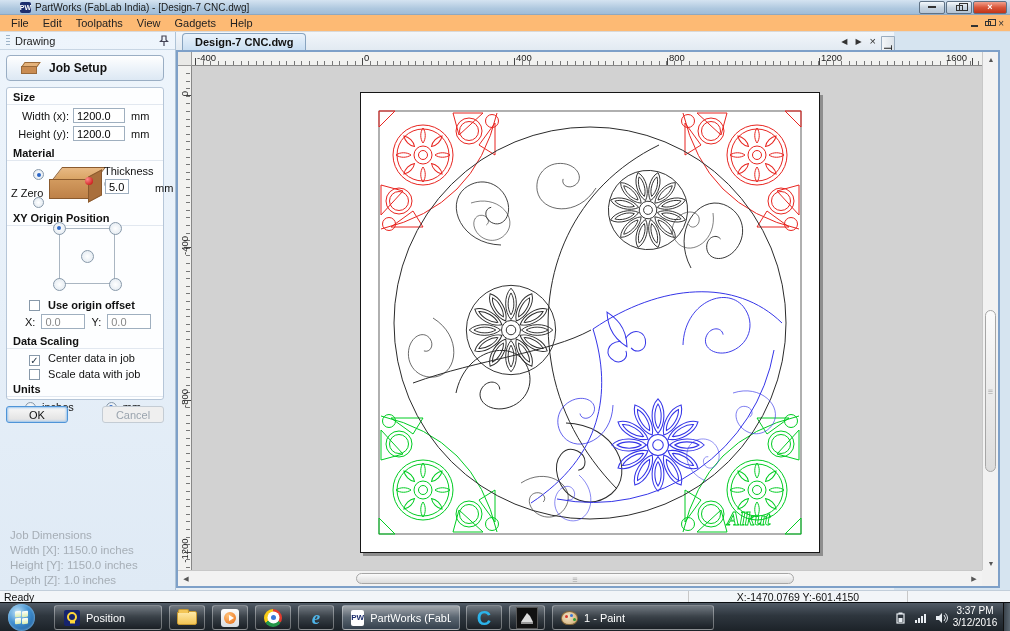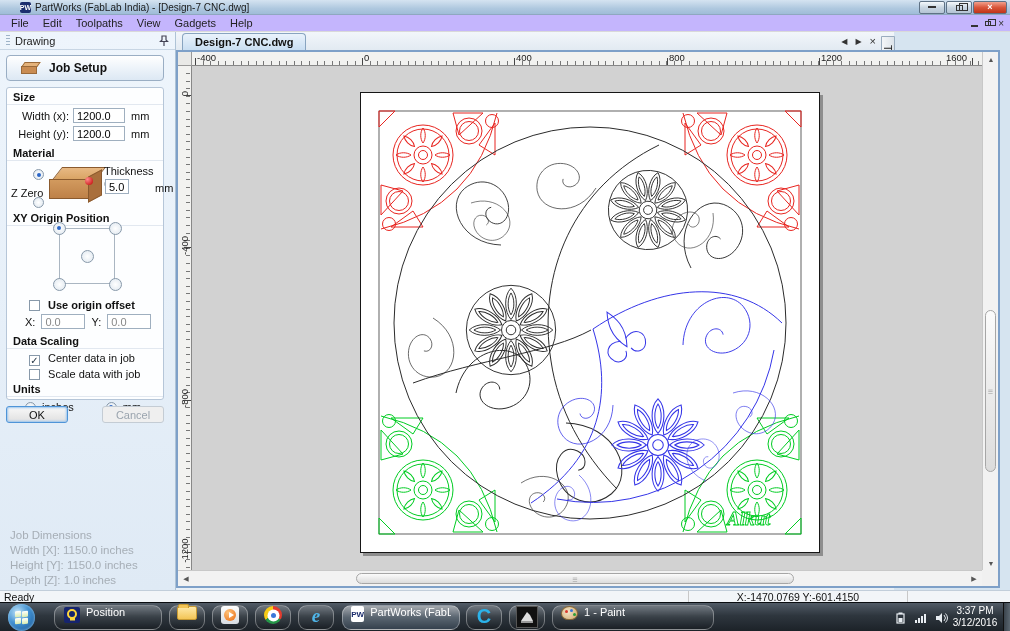--- a/index.html
+++ b/index.html
@@ -18,21 +18,21 @@
   .winbtns{position:absolute;right:3px;top:1px;display:flex;gap:1px;}
   .winbtn{width:26px;height:13px;border:1px solid #5f7285;border-radius:2px;
     background:linear-gradient(#F5F9FC,#C9D6E2 50%,#B4C4D4);display:flex;align-items:center;justify-content:center;
     font-size:9px;line-height:1;color:#333;}
   .winbtn.close{width:34px;background:linear-gradient(#F2A08C,#D9563A 50%,#C03418);color:#fff;font-weight:bold;}
   .minglyph{width:8px;height:3px;border-bottom:2px solid #333;margin-top:-3px;}
   .maxglyph{width:7px;height:6px;border:1px solid #333;position:relative;}
   .maxglyph:before{content:"";position:absolute;left:2px;top:-3px;width:7px;height:6px;border:1px solid #333;background:transparent;}
 
   
-  .menubar{position:absolute;left:0;top:15px;width:100%;height:17px;background:#c4b5fd;
+  .menubar{position:absolute;left:0;top:15px;width:100%;height:17px;background:#fdba74;
     border-bottom:1px solid #D9D9D9;display:flex;align-items:center;padding-left:4px;}
   .menu-item{padding:1px 7px;color:#222;cursor:default;}
   .childbtns{position:absolute;right:6px;top:0;height:17px;display:flex;align-items:center;gap:7px;color:#333;}
   .childbtn{font-size:10px;line-height:1;}
   .child-min{width:7px;height:2px;background:#333;margin-top:5px;}
   .child-restore{width:6px;height:5px;border:1px solid #333;position:relative;}
   .child-restore:before{content:"";position:absolute;left:2px;top:-3px;width:6px;height:5px;border:1px solid #333;}
 
   
   .panel{position:absolute;left:0;top:32px;width:176px;height:558px;
@@ -114,23 +114,23 @@
   .coords{position:absolute;left:688px;top:0;width:220px;text-align:center;font-size:10.5px;
     border-left:1px solid #C8C8C8;border-right:1px solid #C8C8C8;height:12px;}
 
   
   .taskbar{position:absolute;left:0;top:602px;width:100%;height:29px;
     background:linear-gradient(#515B66,#2E363E 45%,#1C2228);border-top:1px solid #0a0d10;display:flex;align-items:center;}
   .orb{position:absolute;left:8px;top:1px;width:27px;height:27px;border-radius:50%;
     background:radial-gradient(circle at 35% 30%,#BFE3F8,#3E8ED0 45%,#144A86);box-shadow:0 0 3px #9CD0F0 inset;}
   .orb .flag{position:absolute;left:7px;top:7px;width:13px;height:13px;display:grid;grid-template-columns:6px 6px;grid-template-rows:6px 6px;gap:1px;}
   .orb .flag i{background:linear-gradient(#fff,#D8ECB0);border-radius:1px;transform:skewY(-6deg);}
-  .taskbtn{height:25px;margin-left:6px;border:1px solid rgba(255,255,255,.35);border-radius:9px;
+  .taskbtn{height:25px;margin-left:6px;border:1px solid rgba(255,255,255,.35);border-radius:3px;
     background:linear-gradient(rgba(255,255,255,.22),rgba(255,255,255,.06) 50%,rgba(0,0,0,.12));
-    display:flex;gap:6px;padding:0 8px;color:#fff;font-size:11px;position:absolute;top:2px;}
+    display:flex;align-items:center;gap:6px;padding:0 8px;color:#fff;font-size:11px;position:absolute;top:2px;}
   .taskbtn.iconic{width:36px;justify-content:center;padding:0;}
   .taskbtn.active{background:linear-gradient(rgba(255,255,255,.5),rgba(210,230,250,.28) 50%,rgba(120,150,180,.25));}
   .ico16{width:17px;height:17px;display:flex;align-items:center;justify-content:center;flex:0 0 auto;}
   .folder-ico{width:20px;height:14px;background:linear-gradient(#FFE9A8,#F3C556);border:1px solid #C89A32;border-radius:2px;position:relative;}
   .folder-ico:before{content:"";position:absolute;left:0;top:-3px;width:9px;height:3px;background:#F3C556;border:1px solid #C89A32;border-bottom:none;border-radius:2px 2px 0 0;}
   .wmp-ico{width:18px;height:18px;border-radius:3px;background:linear-gradient(#FDFDFD,#D8DDE2);display:flex;align-items:center;justify-content:center;}
   .wmp-core{width:12px;height:12px;border-radius:50%;background:radial-gradient(circle at 35% 30%,#FFC27A,#E86A10);position:relative;}
   .wmp-core:after{content:"";position:absolute;left:4.5px;top:3px;border-left:5px solid #fff;border-top:3px solid transparent;border-bottom:3px solid transparent;}
   .chrome-ico{width:18px;height:18px;border-radius:50%;background:conic-gradient(#E33B2E 0 33%,#259648 33% 66%,#F7CB15 66% 100%);position:relative;}
   .chrome-ico:after{content:"";position:absolute;left:4.5px;top:4.5px;width:9px;height:9px;border-radius:50%;background:#fff;box-shadow:0 0 0 1.5px #fff;}

